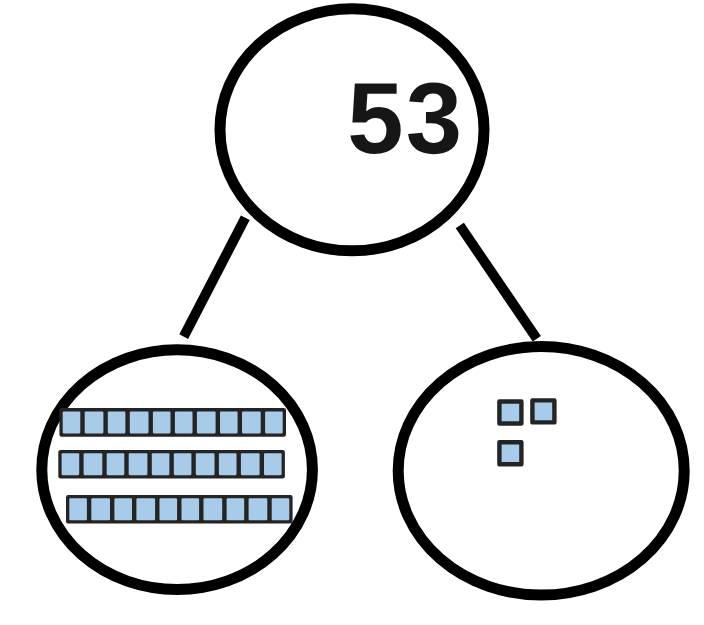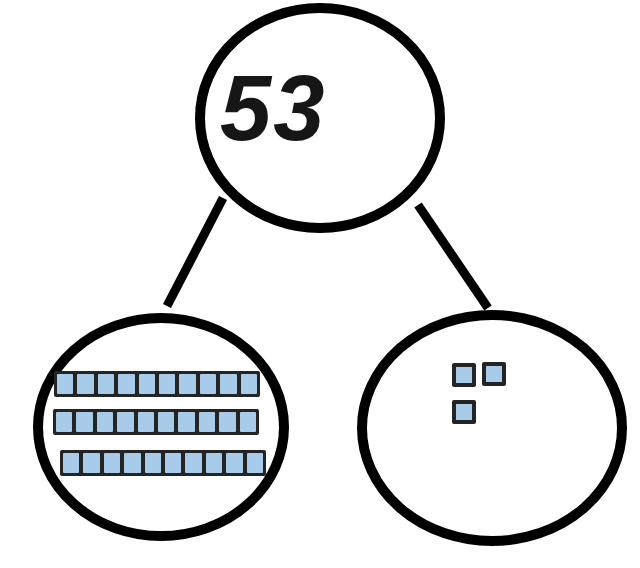--- a/index.html
+++ b/index.html
@@ -20,27 +20,26 @@
     left: 0;
     top: 0;
   }
   .whole-number {
     position: absolute;
     left: 220px;
     top: 58px;
     width: 202px;
     height: 100px;
     line-height: 100px;
-    text-align: left;
+    text-align: right;
     font-size: 92px;
     font-weight: bold;
     letter-spacing: 2px;
     color: #161616;
     user-select: none;
-    font-style: italic;
   }
   
   .rods-container .rod {
     position: absolute;
     width: 206px;
     height: 26px;
     box-sizing: border-box;
     background: var(--block-border, #242424);
     border-radius: 2px;
     display: flex;

